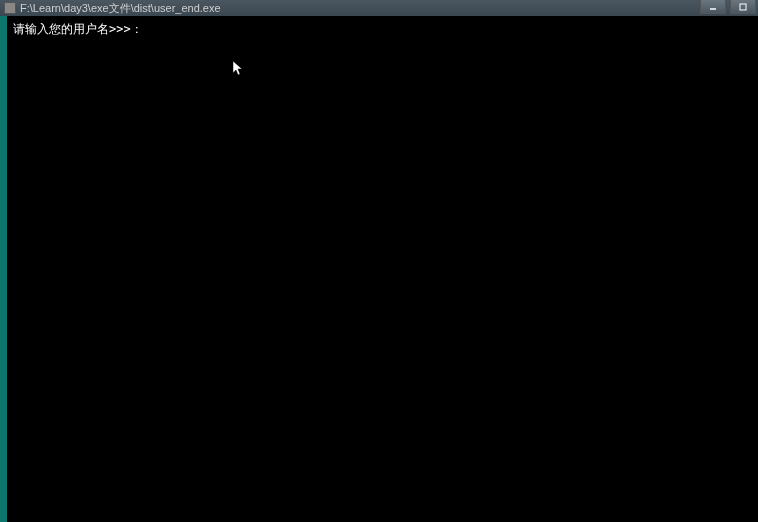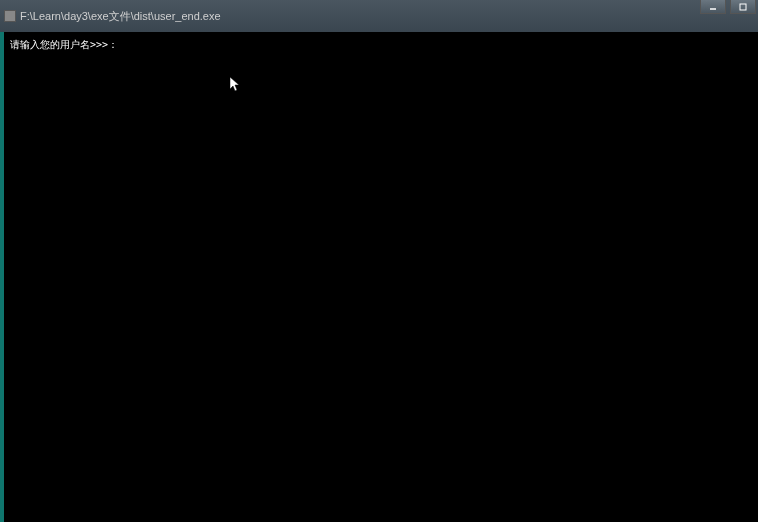--- a/index.html
+++ b/index.html
@@ -12,21 +12,21 @@
       height: 522px;
       background: #000;
       overflow: hidden;
       font-family: "SimSun", "Microsoft YaHei", monospace;
     }
     .titlebar {
       height: 16px;
       background: linear-gradient(to bottom, #4a5660, #3a4650);
       display: flex;
       align-items: center;
-      padding: 16px 4px;
+      padding: 0 4px;
       color: #d0d0d0;
       font-size: 11px;
       font-family: "Segoe UI", Tahoma, sans-serif;
       position: relative;
     }
     .titlebar-icon {
       width: 12px;
       height: 12px;
       margin-right: 4px;
       display: inline-block;
@@ -56,23 +56,23 @@
       justify-content: center;
       font-size: 9px;
       color: #eee;
     }
     .console {
       width: 100%;
       height: calc(100% - 16px);
       background: #000;
       padding: 4px 6px;
       color: #fff;
-      font-size: 10px;
+      font-size: 12px;
       line-height: 18px;
-      border-left: 4px solid #0f766e;
+      border-left: 7px solid #0f766e;
       position: relative;
       font-family: "NSimSun", "SimSun", monospace;
     }
     .prompt {
       white-space: pre;
     }
     .cursor {
       position: absolute;
       left: 225px;
       top: 44px;

